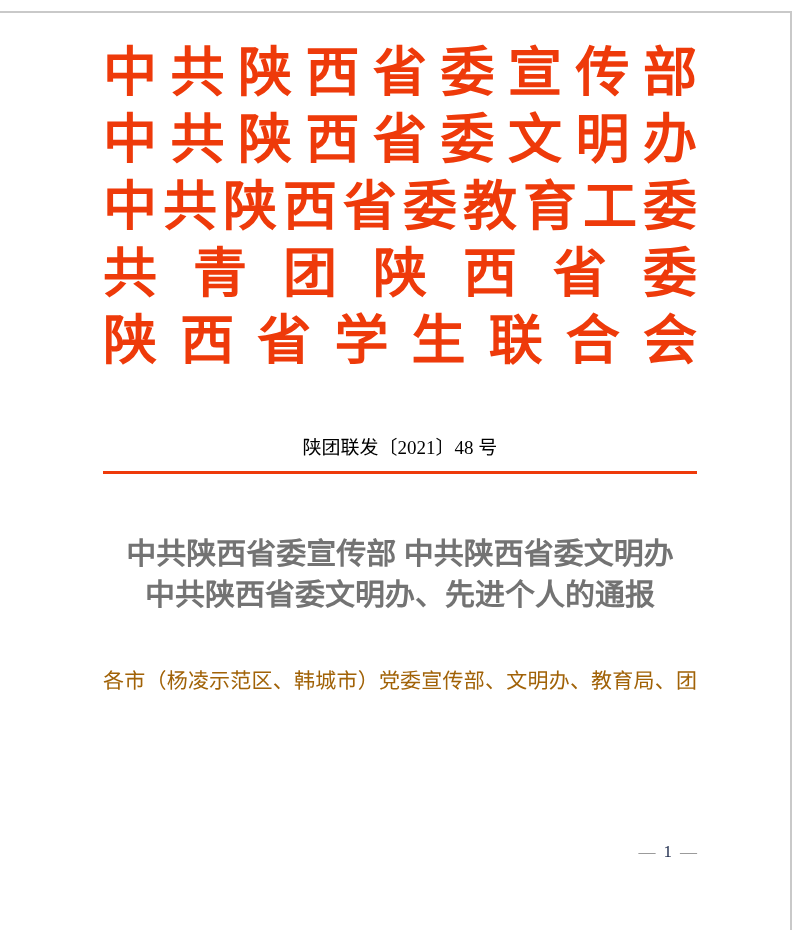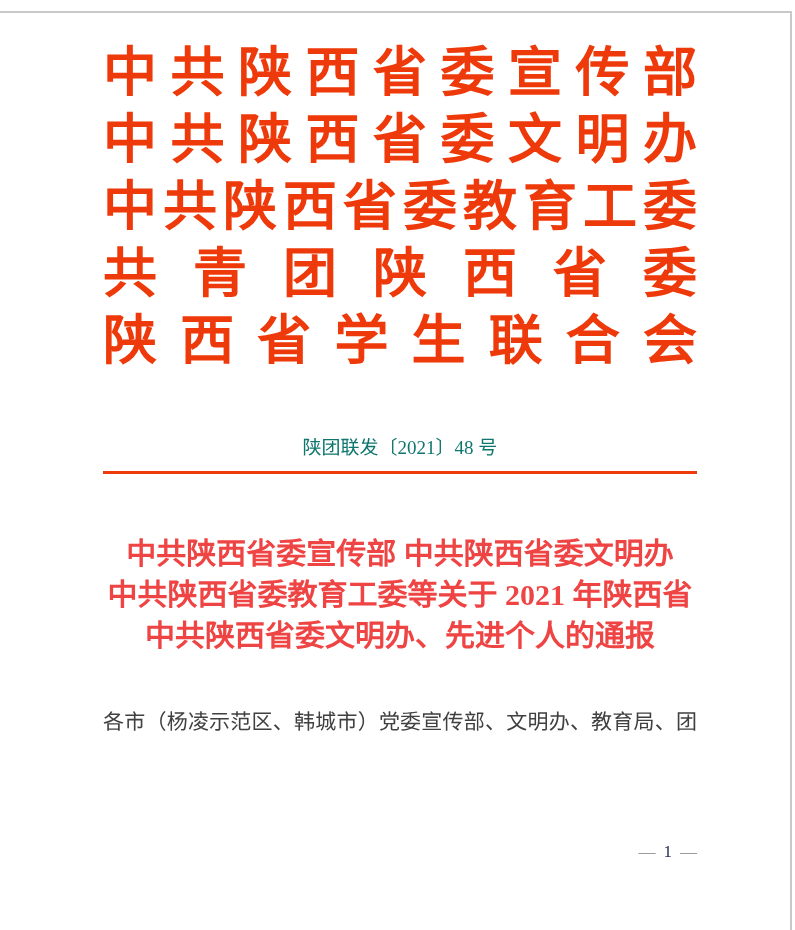--- a/index.html
+++ b/index.html
@@ -30,41 +30,41 @@
     color: #ee3a0a;
     font-size: 54px; font-weight: bold;
     height: 67px; line-height: 67px;
     white-space: nowrap;
   }
   
   .doc-number {
     margin-top: 62px;
     text-align: center;
     font-size: 19px; line-height: 22px;
-    color: #0f766e;
+    color: #000000;
   }
   
   .red-rule {
     margin-top: 12px;
     height: 3px;
     background: #ee3a0a;
   }
   
   .title-block {
     margin-top: 59px;
     text-align: center;
     font-weight: bold;
     font-size: 30px; line-height: 41px;
-    color: #ef4444;
+    color: #737373;
   }
   
   .body-block {
     margin-top: 48px;
     font-size: 21px; line-height: 37px;
-    color: #404040;
+    color: #a16207;
   }
   .body-line.fill { text-align: justify; text-align-last: justify; }
   
   .page-number {
     position: absolute; top: 842px; right: 98px;
     font-size: 17px; line-height: 20px;
     color: #30405e;
     white-space: nowrap;
   }
   .page-number .dash { color: #8a8a8a; }
@@ -135,21 +135,20 @@
           <span>会</span>
         </div>
     </div>
 
     <div class="doc-number">陕团联发〔2021〕48 号</div>
 
     <div class="red-rule"></div>
 
     <div class="title-block">
       <div class="title-line">中共陕西省委宣传部 中共陕西省委文明办</div>
-      <div class="title-line">中共陕西省委教育工委等关于 2021 年陕西省</div>
       <div class="title-line">中共陕西省委文明办、先进个人的通报</div>
     </div>
 
     <div class="body-block">
       <div class="body-line fill">各市（杨凌示范区、韩城市）党委宣传部、文明办、教育局、团</div>
     </div>
 
   </div>
 
   <div class="page-number">

